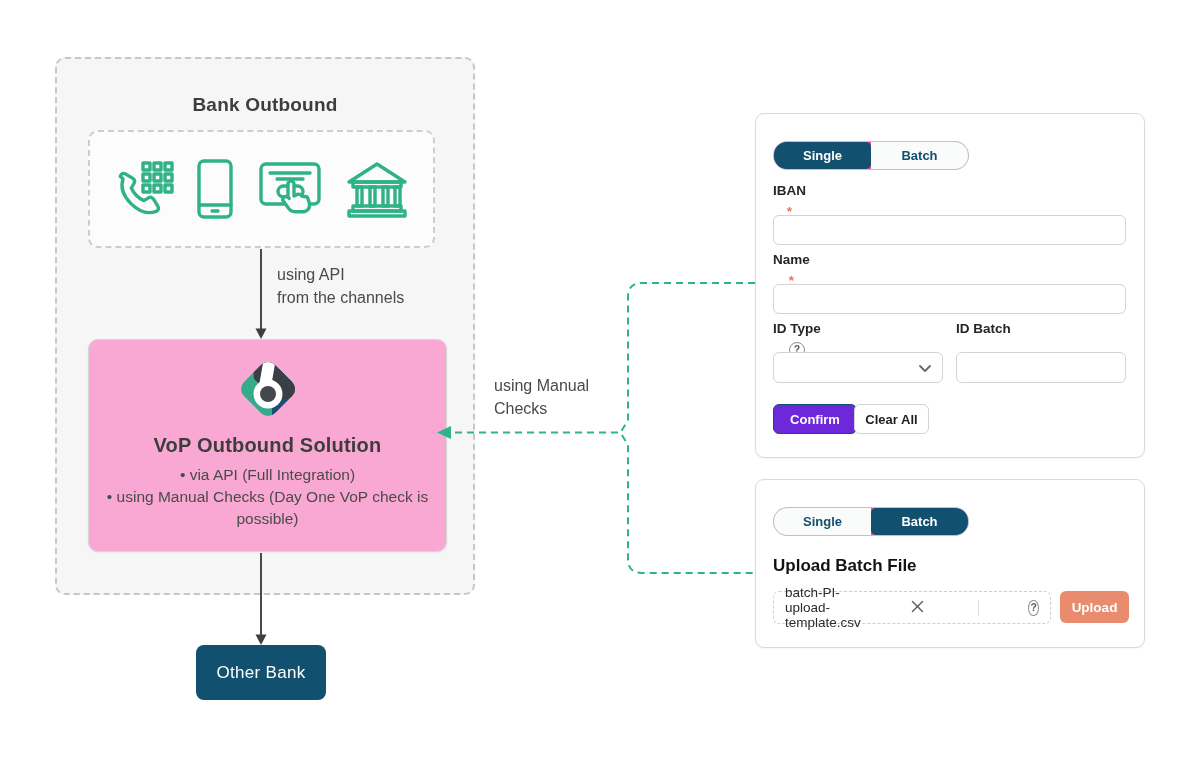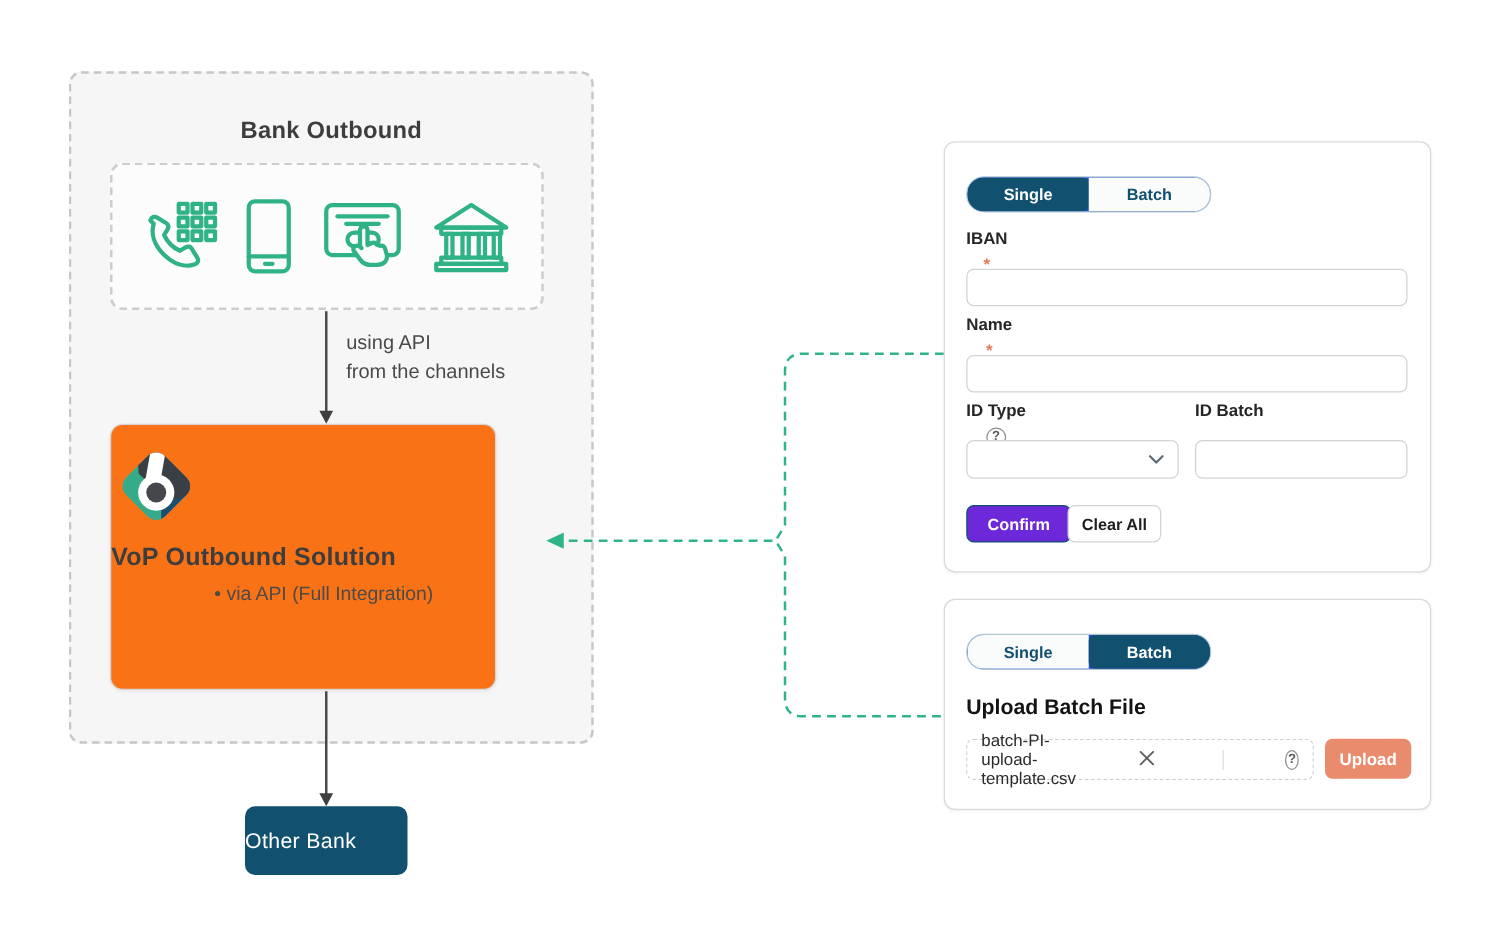--- a/index.html
+++ b/index.html
@@ -25,51 +25,51 @@
   .api-label {
     position:absolute; left:277px; top:264px;
     font-size:16px; color:#4a4a4a; line-height:1.42;
   }
   .manual-label {
     position:absolute; left:494px; top:374px;
     font-size:16px; color:#4a4a4a; line-height:1.45;
   }
 
   .vop-card {
-    position:absolute; left:88px; top:339px; width:309px; height:213px;
-    background:#f97316; border:1.5px solid #d6d6d6; border-radius:10px;
+    position:absolute; left:88px; top:339px; width:359px; height:213px;
+    background:#f9a8d4; border:1.5px solid #d6d6d6; border-radius:10px;
     box-shadow:0 1px 3px rgba(0,0,0,.05);
-    display:flex; flex-direction:column; 
+    display:flex; flex-direction:column; align-items:center;
   }
   .vop-logo { margin-top:13px; }
   .vop-title { margin-top:5px; font-size:20px; font-weight:700; color:#3d3d3d; letter-spacing:.2px; }
   .vop-bullets { margin-top:7px; width:340px; list-style:none; }
   .vop-bullets li { font-size:15.5px; color:#4a4a4a; text-align:center; line-height:1.42; }
   .vop-bullets li::before { content:"•  "; color:#4a4a4a; }
 
   .other-bank-btn {
     position:absolute; left:196px; top:645px; width:130px; height:55px;
     background:#11506e; border-radius:8px; border:none; cursor:pointer;
     color:#ffffff; font-size:17px; font-weight:500; font-family:inherit;
-    display:flex; align-items:center; letter-spacing:.3px;
+    display:flex; align-items:center; justify-content:center; letter-spacing:.3px;
   }
 
   .connector-layer { position:absolute; left:0; top:0; width:1200px; height:761px; pointer-events:none; }
 
   
   .panel {
     position:absolute; left:755px; width:390px; background:#ffffff;
     border:1px solid #dadada; border-radius:9px; box-shadow:0 1px 2px rgba(0,0,0,.04);
   }
   .panel-single { top:113px; height:345px; }
   .panel-batch  { top:479px; height:169px; }
 
   .tab-group {
     position:absolute; left:17px; top:27px; width:196px; height:29px;
-    border:1px solid #b3c6d1; border-radius:14px; display:flex; overflow:hidden; background:#1d4ed8;
+    border:1px solid #b3c6d1; border-radius:14px; display:flex; overflow:hidden; background:#ec4899;
   }
   .tab {
     flex:1 1 50%; display:flex; align-items:center; justify-content:center;
     font-size:13px; font-weight:700; cursor:pointer; color:#11506e; background:#fafbfb;
     font-family:inherit; border:none;
   }
   .tab.active { background:#11506e; color:#ffffff; border-radius:5px; }
 
   .field-label { position:absolute; display:flex; align-items:center; gap:6px;
     font-size:13.5px; font-weight:700; color:#262626;flex-direction:column; }
@@ -183,23 +183,28 @@
           <path d="M20 0 H72 V40 L46 48 22 26 Z" fill="#3a3f45"></path>
           <rect x="29" y="6" width="12" height="32" rx="6" transform="rotate(10 35 22)" fill="#ffffff"></rect>
           <circle cx="36" cy="41" r="14.5" fill="#ffffff"></circle>
           <circle cx="36" cy="41" r="8" fill="#44484d"></circle>
         </g>
       </svg>
     </span>
     <div class="vop-title">VoP Outbound Solution</div>
     <ul class="vop-bullets">
       <li><span>via API (Full Integration)</span></li>
+      <li><span>using Manual Checks (Day One VoP check is possible)</span></li>
     </ul>
   </div>
 
+  <div class="manual-label">
+    <div>using Manual</div>
+    <div>Checks</div>
+  </div>
 
   <button class="other-bank-btn">
     <span>Other Bank</span>
   </button>
 
   <svg class="connector-layer" width="1200" height="761" viewBox="0 0 1200 761" fill="none">
 
     <line x1="261" y1="249" x2="261" y2="330" stroke="#4a4a4a" stroke-width="2"></line>
     <polygon points="261,339 255.5,328.5 266.5,328.5" fill="#3f3f3f"></polygon>
 

